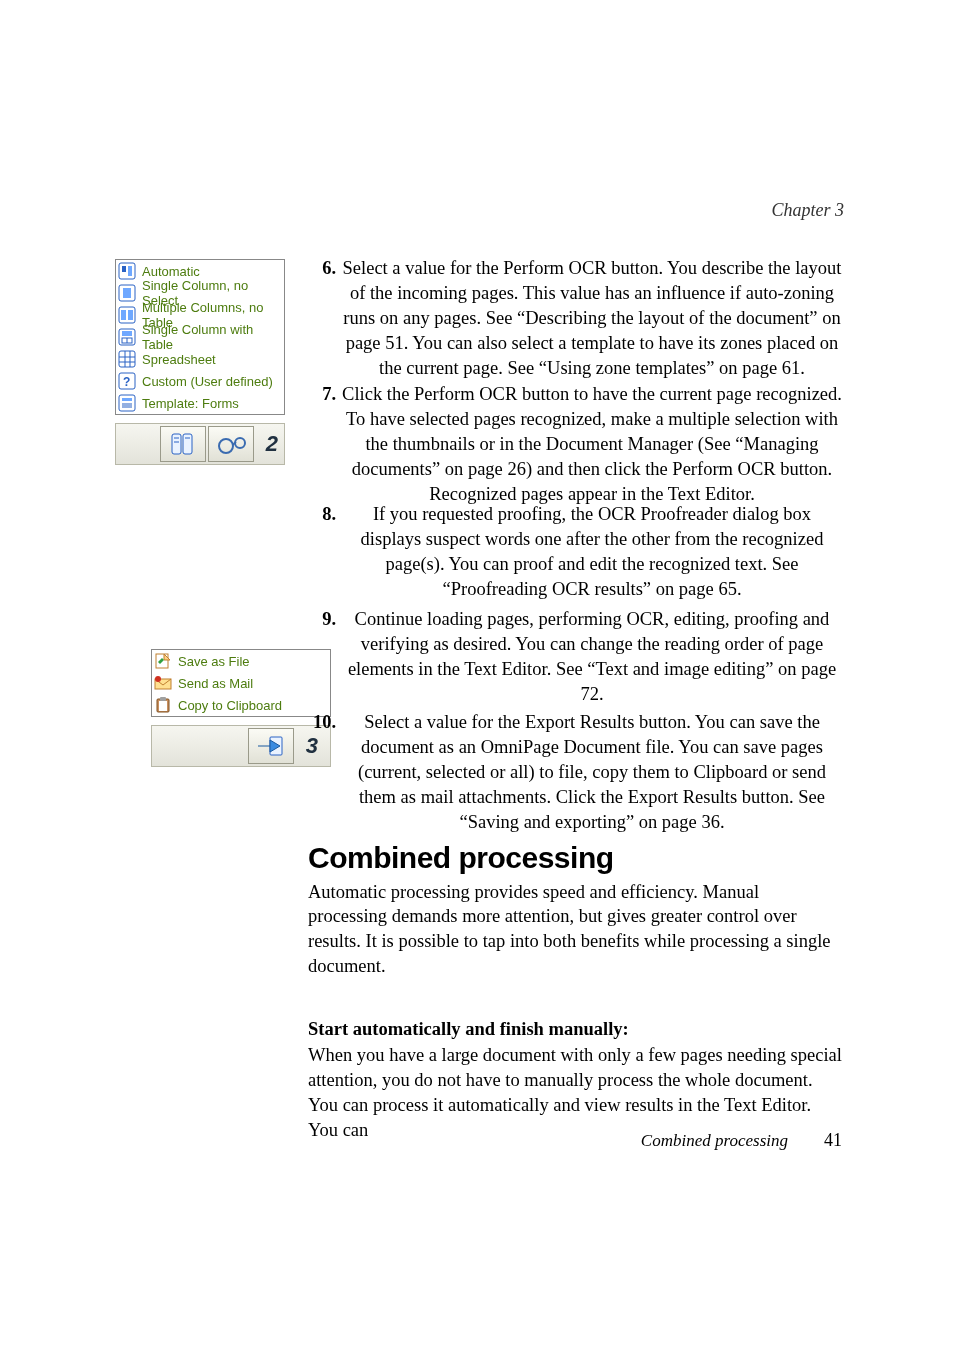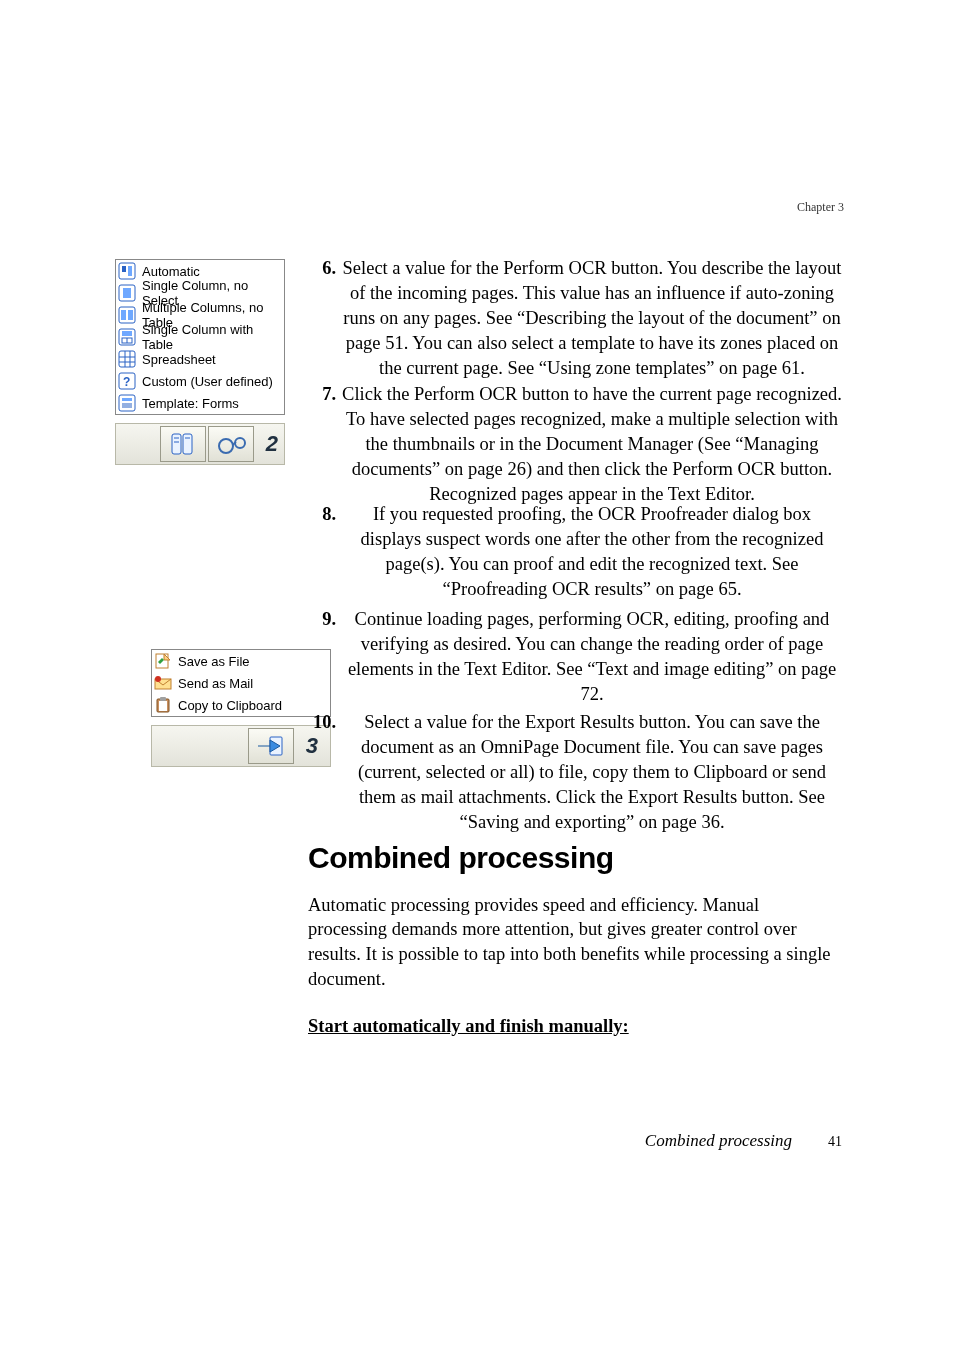--- a/index.html
+++ b/index.html
@@ -13,37 +13,38 @@
   .page {
     position: relative;
     width: 954px;
     height: 1351px;
     box-sizing: border-box;
   }
   .chapter-header {
     position: absolute;
     top: 200px;
     right: 110px;
-    font-size: 12px;
+    font-style: italic;
+    font-size: 18px;
     color: #333;
   }
   
   .left-col {
     position: absolute;
     left: 115px;
     width: 170px;
   }
   .menu1 { top: 259px; }
   .menu2 { top: 649px; }
   .menu-box {
     border: 1px solid #888;
     background: #fff;
     font-family: "Tahoma", "Arial", sans-serif;
     font-size: 13px;
-    color: #000000;
+    color: #4d7c0f;
   }
   .menu-item {
     display: flex;
     align-items: center;
     height: 22px;
     padding-left: 2px;
   }
   .menu-item .micon {
     width: 18px;
     height: 18px;
@@ -107,34 +108,34 @@
     flex: 1;
     text-align: center;
   }
   .heading {
     font-family: "Arial Black", "Trebuchet MS", Arial, sans-serif;
     font-weight: 900;
     font-size: 30px;
     letter-spacing: -0.5px;
   }
   .body-para {
-    margin-top: 14px;
+    margin-top: 1px;
   }
   .bold-run { font-weight: bold; }
   .footer {
     position: absolute;
     bottom: 200px;
     right: 112px;
     font-size: 17px;
     display: flex;
     align-items: baseline;
     gap: 36px;
   }
   .footer .ftitle { font-style: italic; }
-  .footer .pnum { font-size: 14px; }
+  .footer .pnum { font-size: 18px; }
 </style>
 </head>
 <body>
 
 <div class="page">
 
   <div class="chapter-header">Chapter 3</div>
 
   <div class="left-col menu1">
     <div class="menu-box">
@@ -308,21 +309,22 @@
   <div class="main-col" style="top:710px;">
     <div class="li">
       <span class="num">10.</span>
       <span class="txt">Select a value for the Export Results button. You can save the document as an OmniPage Document file. You can save pages (current, selected or all) to file, copy them to Clipboard or send them as mail attachments. Click the Export Results button. See “Saving and exporting” on page 36.</span>
     </div>
   </div>
 
   <div class="main-col" style="top:838px;">
     <div class="heading">Combined processing</div>
     <div class="body-para">Automatic processing provides speed and efficiency. Manual processing demands more attention, but gives greater control over results. It is possible to tap into both benefits while processing a single document.</div>
-    <div class="body-para bold-run" style="margin-top:22px;text-decoration:underline;">Start automatically and finish manually:</div>
+    <div class="body-para bold-run" style="margin-top:38px;">Start automatically and finish manually:</div>
+    <div class="body-para">When you have a large document with only a few pages needing special attention, you do not have to manually process the whole document. You can process it automatically and view results in the Text Editor. You can</div>
   </div>
 
   <div class="footer">
     <span class="ftitle">Combined processing</span>
     <span class="pnum">41</span>
   </div>
 
 </div>
 
 </body></html>

